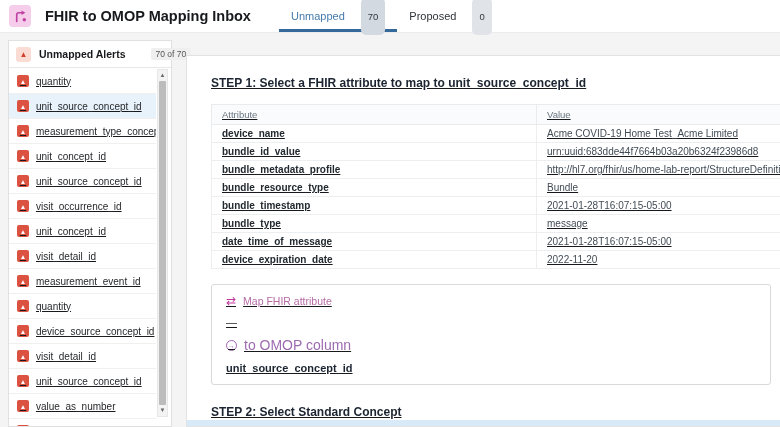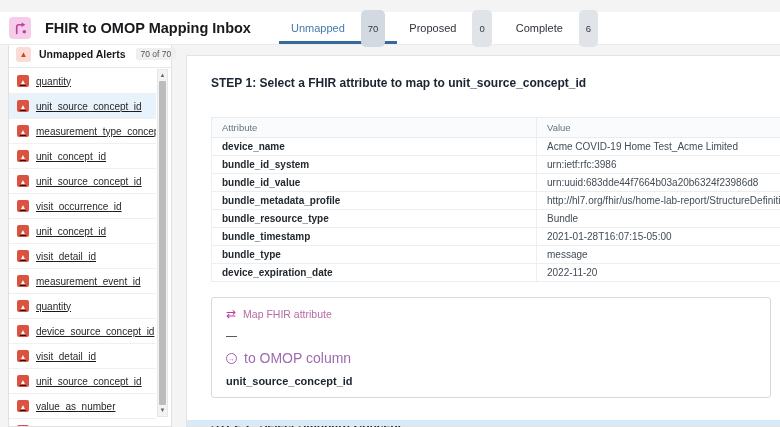--- a/index.html
+++ b/index.html
@@ -6,21 +6,21 @@
   html,body { width:780px; height:427px; overflow:hidden; }
   body {
     position:relative;
     background:#f4f4f5;
     font-family:"Liberation Sans", sans-serif;
     color:#17191c;
   }
 
   
   .header {
-    position:absolute; top:12px; left:0; width:780px; height:33px;
+    position:absolute; top:0; left:0; width:780px; height:33px;
     background:#fff; border-bottom:1px solid #ececec;
     display:flex; align-items:center; z-index:3;
   }
   .logo {
     width:22px; height:22px; margin-left:9px; border-radius:4px;
     background:#f5cdea; display:flex; align-items:center; justify-content:center;
     flex:0 0 22px;
   }
   .app-title { margin-left:14px; font-size:14.5px; font-weight:bold; color:#17191c; }
   .tabs { display:flex; height:100%; margin-left:28px; }
@@ -44,21 +44,21 @@
     height:27px; display:flex; align-items:center;
     border-bottom:1px solid #e8e8e8; padding-left:7px;
   }
   .warn-chip {
     width:15px; height:15px; border-radius:3px; background:#fadcd5;
     color:#d2402c; font-size:8px; display:flex; align-items:center; justify-content:center;
     flex:0 0 15px;
   }
   .sidebar-title { font-size:10.5px; font-weight:bold; margin-left:8px; white-space:nowrap; }
   .sidebar-count {
-    margin-left:10px; background:#efefef; padding:1px 5px;
+    margin-left:25px; background:#efefef; padding:1px 5px;
     font-size:8.5px; color:#555; border-radius:2px; white-space:nowrap;
   }
   .alert-list { position:absolute; top:28px; left:0; right:15px; bottom:0; overflow:hidden;text-decoration:underline; }
   .alert-item {
     height:25px; display:flex; align-items:center; padding-left:8px;
     border-bottom:1px solid #f0f0f0; cursor:pointer; background:#fff;
   }
   .alert-item.selected { background:#e7f2fb; }
   .alert-icon {
     width:12px; height:12px; background:#dc5240; border-radius:2px;
@@ -79,24 +79,25 @@
   .scroll-thumb {
     position:absolute; top:11px; bottom:11px; left:1px; right:1px;
     background:#bcbcbc; border-radius:1px; cursor:pointer;
   }
 
   
   .main {
     position:absolute; left:186px; top:55px; right:0; bottom:0;
     background:#fff; border:1px solid #e3e3e3; border-right:none;
     padding:20px 0 0 24px;
+    text-decoration:underline;
   }
   .step-heading { font-size:12px; font-weight:bold; color:#1b2430; }
 
-  .fhir-table { margin-top:27px; width:570px; border-collapse:collapse; table-layout:fixed; }
+  .fhir-table { margin-top:14px; width:570px; border-collapse:collapse; table-layout:fixed; }
   .fhir-table th {
     text-align:left; font-size:9.5px; color:#68747f; font-weight:normal;
     background:#fafbfc; border:1px solid #e9ebed; padding:4px 0 4px 10px;
   }
   .fhir-table th.col-attr { width:325px; }
   .fhir-table td {
     border:1px solid #eceeef; padding:3px 10px 3px 10px;
     white-space:nowrap; overflow:hidden;
   }
   .fhir-table td.attr { font-size:10px; font-weight:bold; color:#22292f; }
@@ -139,24 +140,20 @@
       <div class="tab active">
         <span class="tab-label">Unmapped</span>
         <span class="tab-badge">70</span>
       </div>
 
       <div class="tab">
         <span class="tab-label">Proposed</span>
         <span class="tab-badge">0</span>
       </div>
 
-      <div class="tab">
-        <span class="tab-label">Complete</span>
-        <span class="tab-badge">6</span>
-      </div>
     </div>
 </div>
 
 <div class="sidebar">
   <div class="sidebar-header">
     <span class="warn-chip">▲</span>
     <span class="sidebar-title">Unmapped Alerts</span>
     <span class="sidebar-count">70 of 70</span>
   </div>
 
@@ -255,24 +252,20 @@
         <th>Value</th>
       </tr>
     </thead>
     <tbody>
 
         <tr>
           <td class="attr">device_name</td>
           <td class="val">Acme COVID-19 Home Test_Acme Limited</td>
         </tr>
 
-        <tr>
-          <td class="attr">bundle_id_system</td>
-          <td class="val">urn:ietf:rfc:3986</td>
-        </tr>
 
         <tr>
           <td class="attr">bundle_id_value</td>
           <td class="val">urn:uuid:683dde44f7664b03a20b6324f23986d8</td>
         </tr>
 
         <tr>
           <td class="attr">bundle_metadata_profile</td>
           <td class="val">http://hl7.org/fhir/us/home-lab-report/StructureDefinition/Bundle-at-home-in-vitro-test</td>
         </tr>
@@ -285,20 +278,24 @@
         <tr>
           <td class="attr">bundle_timestamp</td>
           <td class="val">2021-01-28T16:07:15-05:00</td>
         </tr>
 
         <tr>
           <td class="attr">bundle_type</td>
           <td class="val">message</td>
         </tr>
 
+        <tr>
+          <td class="attr">date_time_of_message</td>
+          <td class="val">2021-01-28T16:07:15-05:00</td>
+        </tr>
 
         <tr>
           <td class="attr">device_expiration_date</td>
           <td class="val">2022-11-20</td>
         </tr>
       </tbody>
   </table>
 
   <div class="map-box">
     <div class="map-row">

